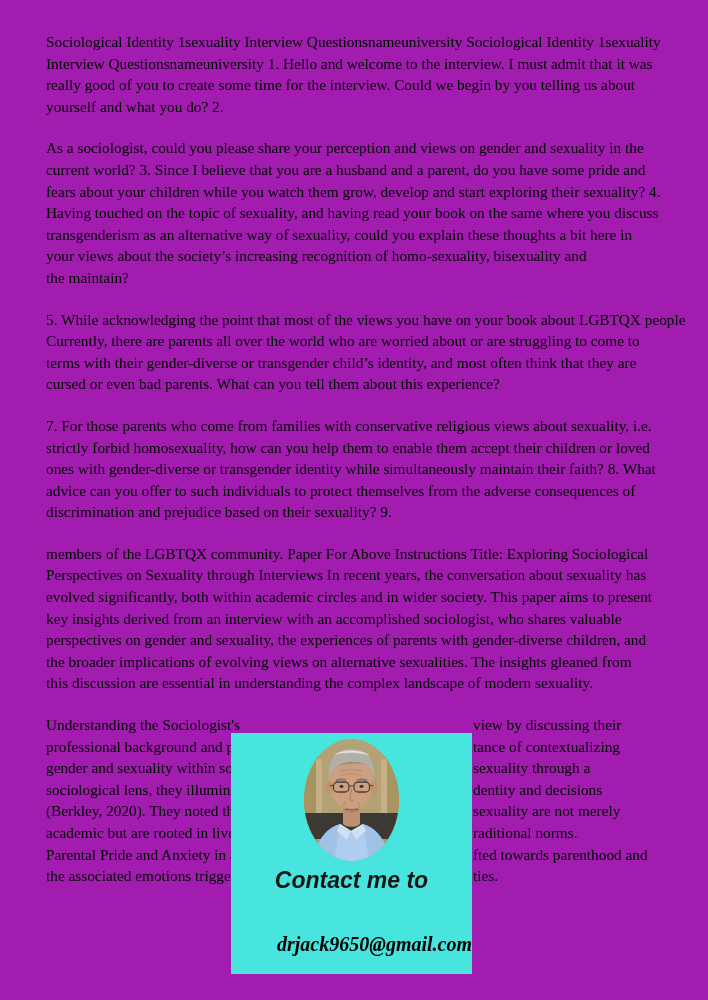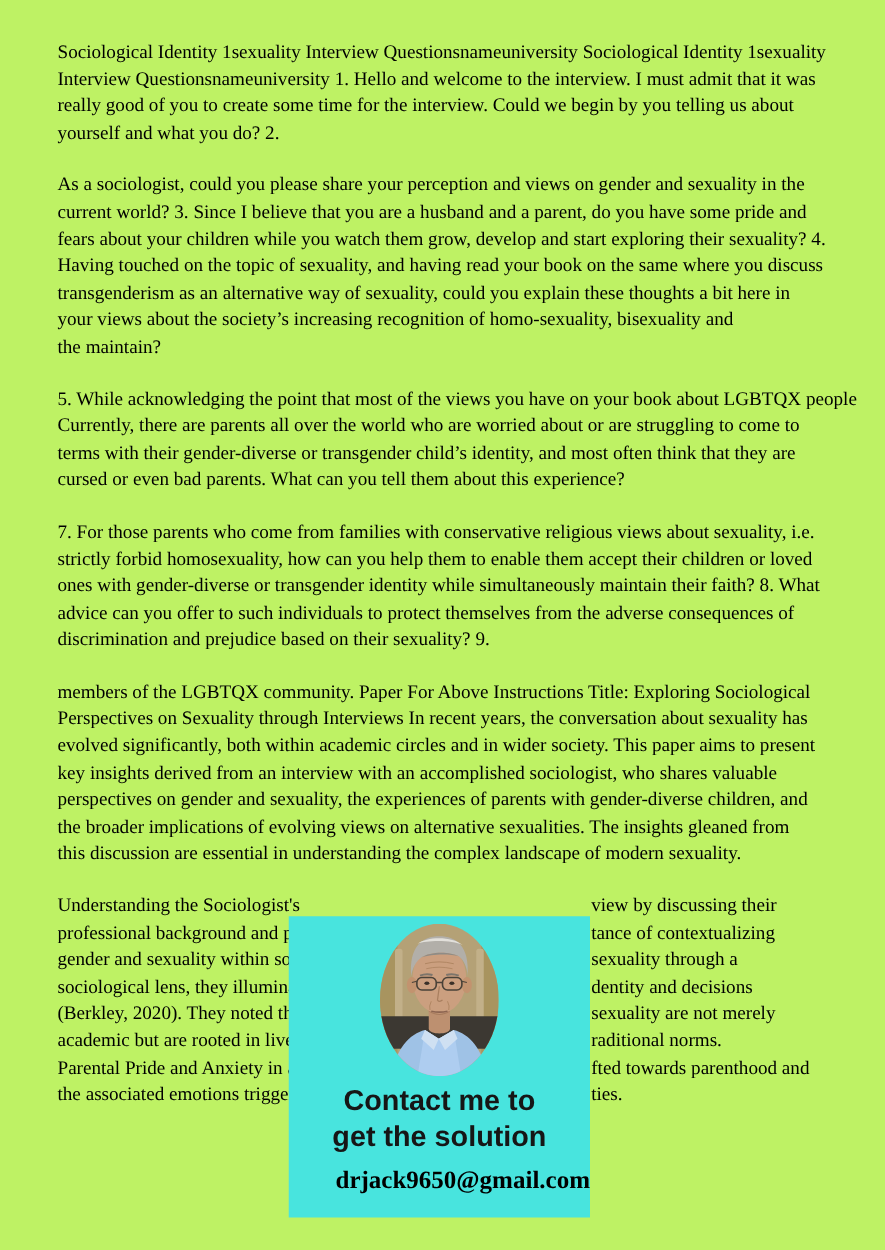--- a/index.html
+++ b/index.html
@@ -1,31 +1,32 @@
 <!DOCTYPE html>
 <html><head>
 <meta charset="utf-8">
 <style>
   html,body { margin:0; padding:0; background:#e8e8e8; }
   .page {
     position:relative; width:708px; height:1000px; margin:0 auto;
-    background:#bef264; overflow:hidden;
+    background:#a21caf; overflow:hidden;
     font-family:"Liberation Serif", serif; color:#000;
   }
   .doc { position:absolute; left:46px; top:31px; width:628px; }
   .para { margin:0 0 20px 0; }
   .line {
     white-space:nowrap; font-size:15.3px; line-height:21.6px; height:21.6px;
   }
   .split-line { position:relative; }
   .frag-right { position:absolute; left:427px; top:0; white-space:nowrap; }
 
   .promo {
     position:absolute; left:231px; top:733px; width:241px; height:241px;
     background:#48E4DE;
+    font-style:italic;
   }
   .photo {
     position:absolute; left:73px; top:6px; width:95px; height:122px;
     border-radius:50%; overflow:hidden;
   }
   .photo svg { display:block; }
   .headline {
     position:absolute; top:133px; left:0; width:100%; text-align:center;
     font-family:"Liberation Sans", sans-serif; font-weight:700;
     font-size:23px; line-height:29px; color:#161616;
@@ -171,20 +172,19 @@
         <path d="M47.5,50 L46,61 q1.5,2 4,0" stroke="#a97f5f" stroke-width="1" fill="none"></path>
 
         <path d="M41,62 q-2,4 -1,7" stroke="#b08663" stroke-width="0.8" fill="none"></path>
         <path d="M54,62 q2,4 1,7" stroke="#b08663" stroke-width="0.8" fill="none"></path>
         <path d="M41,70 q6.5,1.5 13,0" stroke="#8c6450" stroke-width="1.4" fill="none"></path>
       </svg>
     </div>
 
     <div class="headline">
       <div>Contact me to</div>
-      <div>get the solution</div>
     </div>
 
     <div class="email">drjack9650@gmail.com</div>
 
   </div>
 
 </div>
 
 </body></html>

